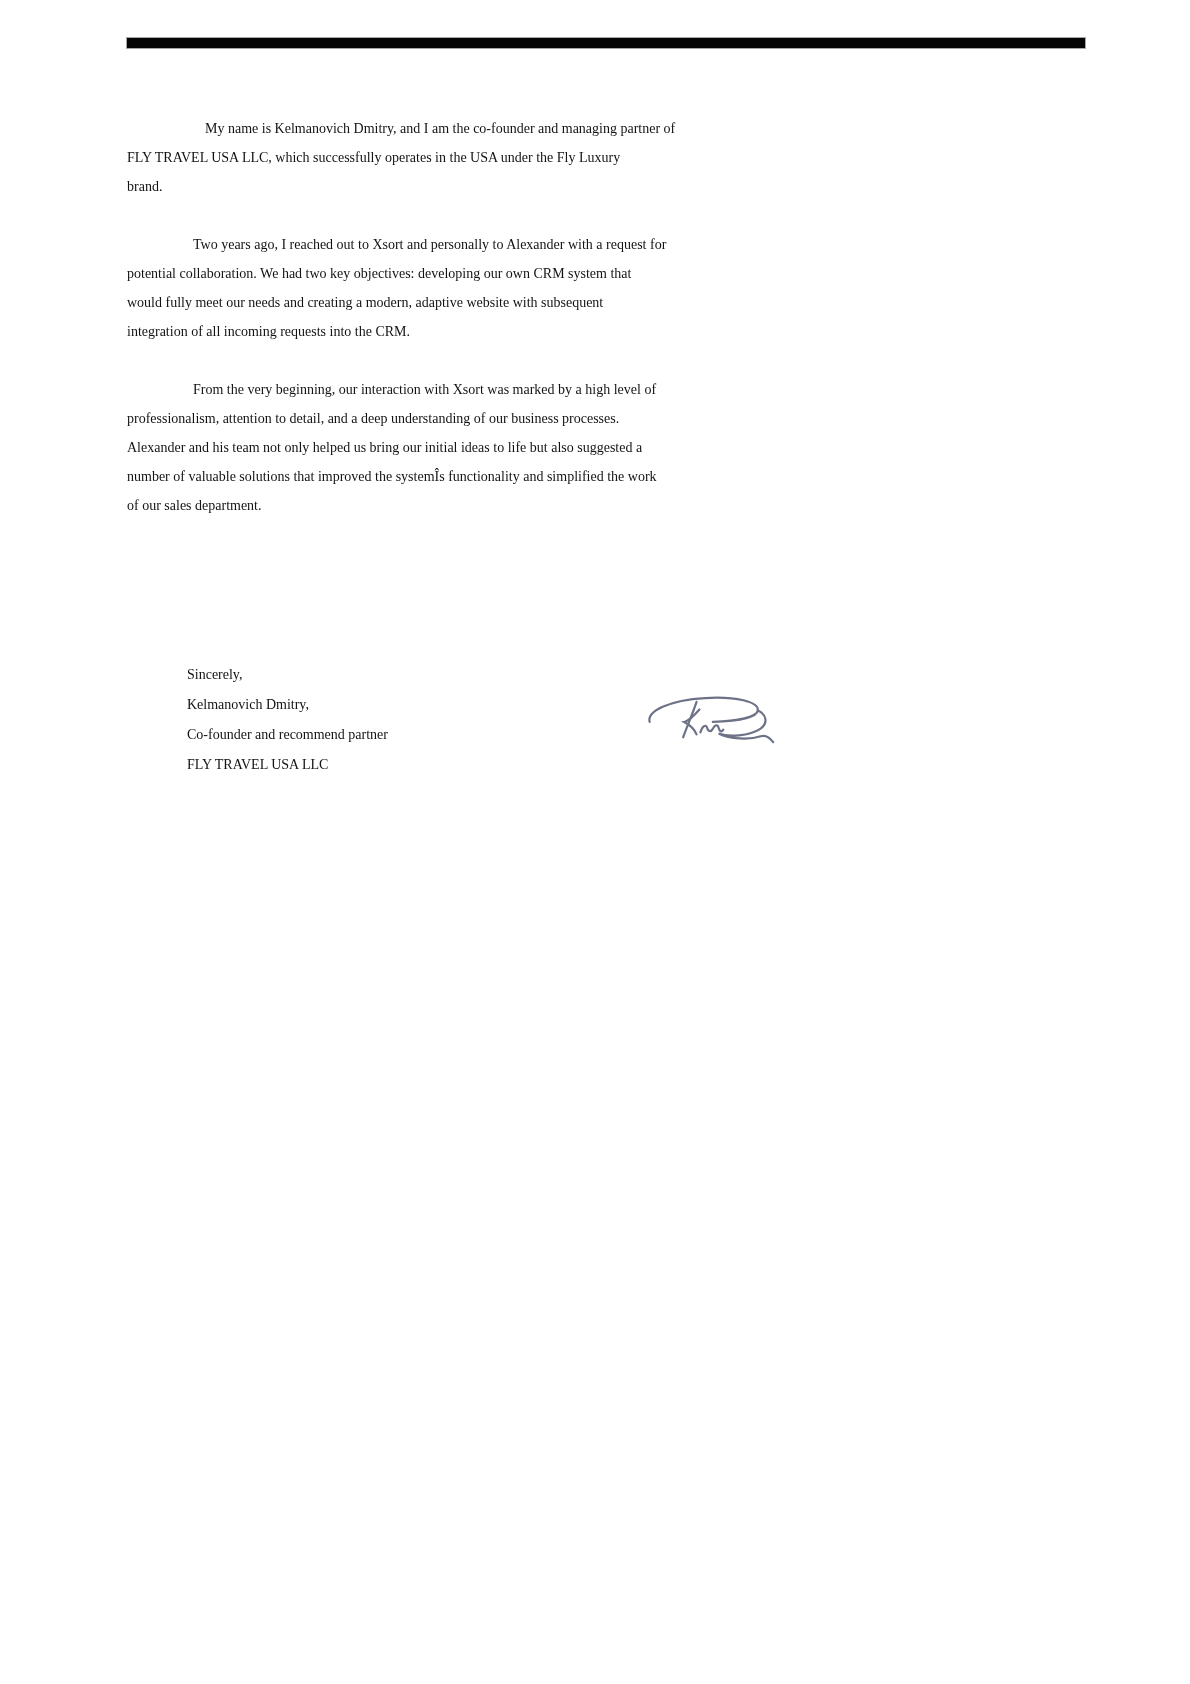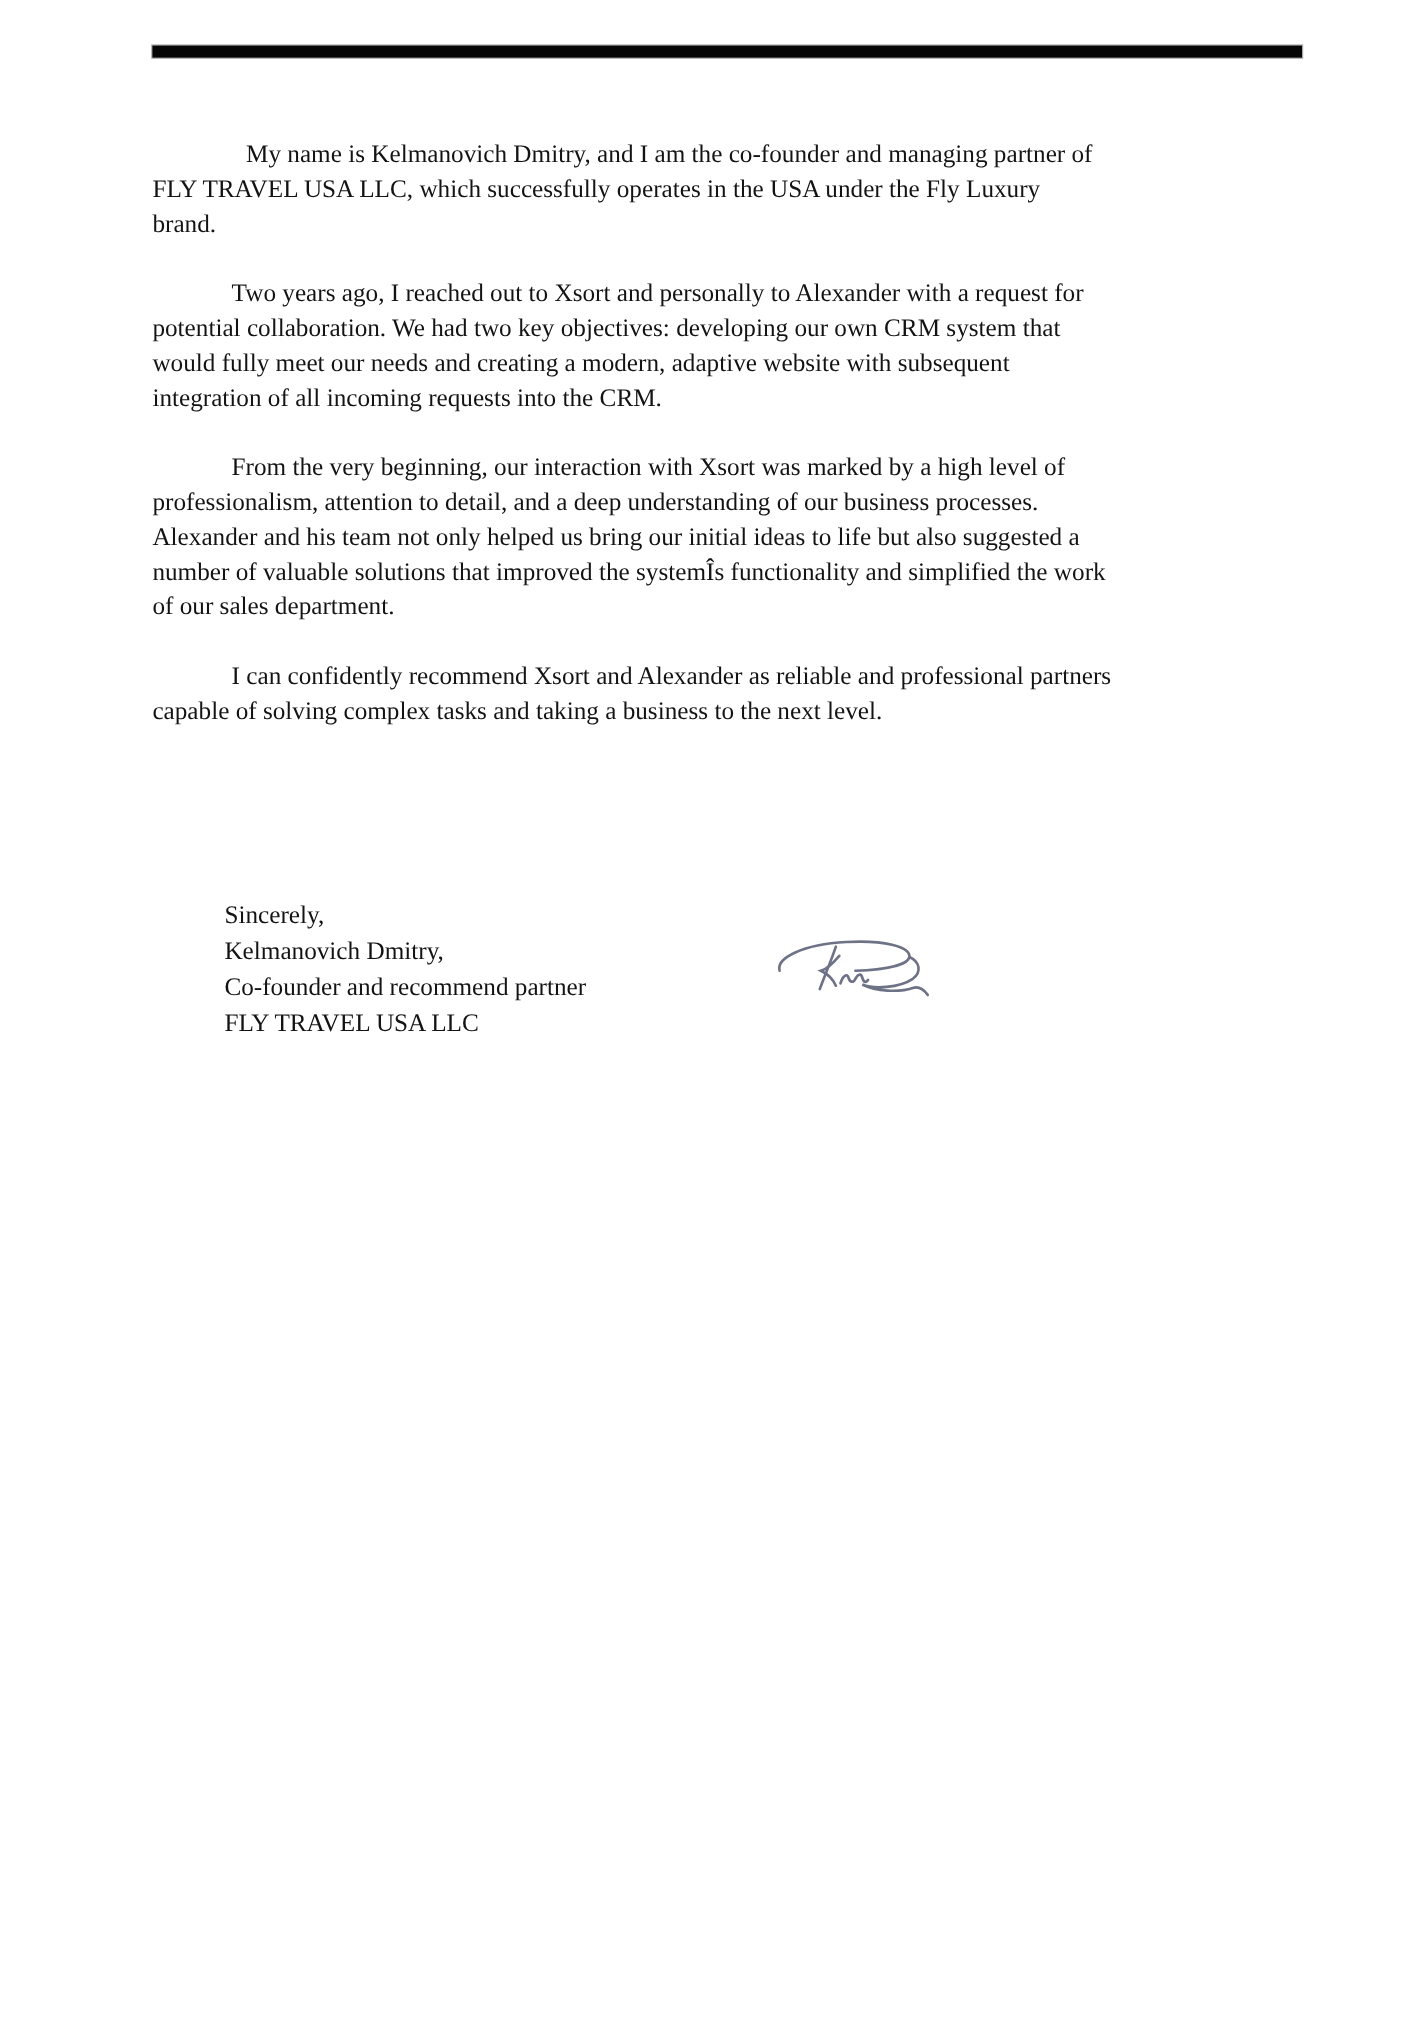--- a/index.html
+++ b/index.html
@@ -46,21 +46,21 @@
     margin: 38px 0 0 127px;
     width: 958px;
     height: 10px;
     background: #060606;
     box-shadow: 0 0 0 1px #a8a8a8;
   }
   
   .letter {
     margin: 66px 102px 0 127px;
     width: 958px;
-    font-size: 21px;
+    font-size: 14px;
     line-height: 29px;
     color: #131313;
   }
   .para {
     margin: 0 0 29px 0;
     white-space: pre-wrap;
     text-indent: 66px;
   }
   .para.first { text-indent: 78px; }
   
@@ -97,22 +97,20 @@
 brand.</p>
     <p class="para">Two years ago, I reached out to Xsort and personally to Alexander with a request for
 potential collaboration. We had two key objectives: developing our own CRM system that
 would fully meet our needs and creating a modern, adaptive website with subsequent
 integration of all incoming requests into the CRM.</p>
     <p class="para">From the very beginning, our interaction with Xsort was marked by a high level of
 professionalism, attention to detail, and a deep understanding of our business processes.
 Alexander and his team not only helped us bring our initial ideas to life but also suggested a
 number of valuable solutions that improved the systemÎs functionality and simplified the work
 of our sales department.</p>
-    <p class="para">I can confidently recommend Xsort and Alexander as reliable and professional partners
-capable of solving complex tasks and taking a business to the next level.</p>
 
     <div class="closing">
       <p class="close-lines">Sincerely,
 Kelmanovich Dmitry,
 Co-founder and recommend partner
 FLY TRAVEL USA LLC</p>
       <span class="signature">
         <svg width="134" height="58" viewBox="0 0 140 60" xmlns="http://www.w3.org/2000/svg" fill="none" stroke="var(--sig-ink, #6e7287)" stroke-width="2.3" stroke-linecap="round">
 
           <path d="M8 31 C5 20 28 8 66 6 C98 4 122 10 121 19 C120 26 100 30 74 31"></path>

